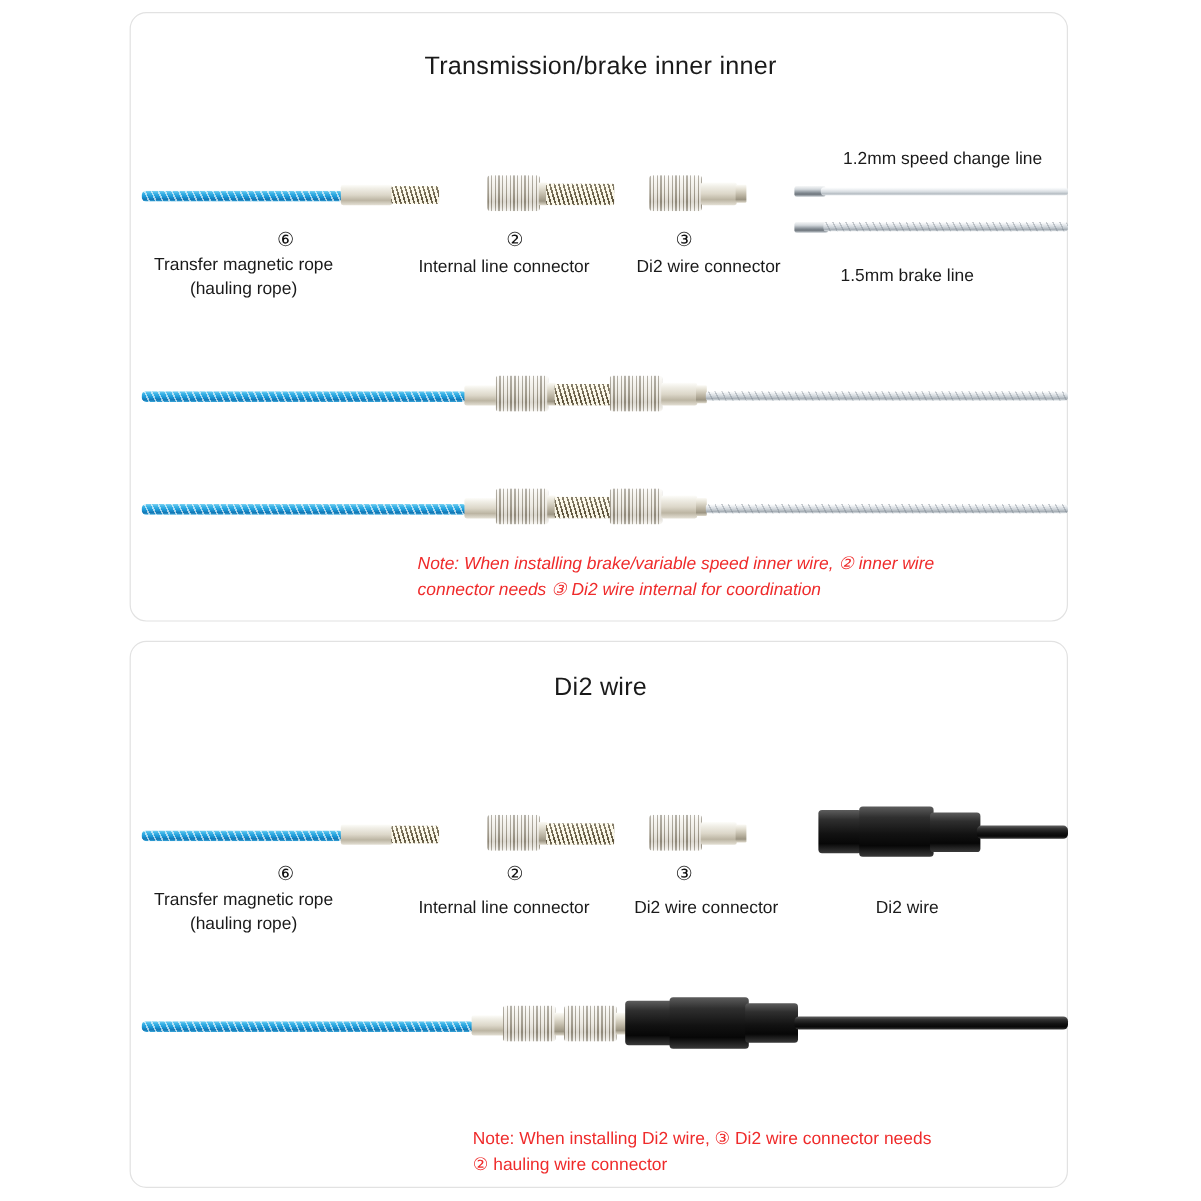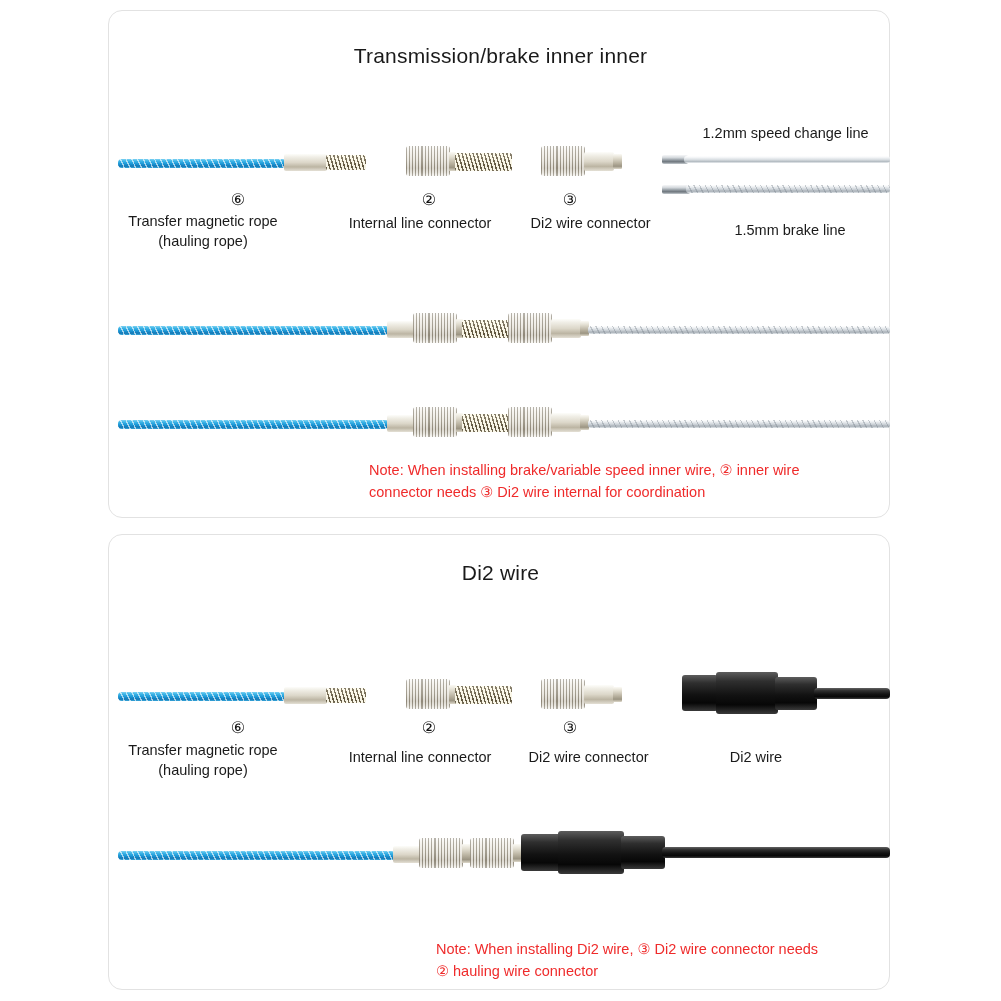--- a/index.html
+++ b/index.html
@@ -191,21 +191,21 @@
   <span>(hauling rope)</span>
 </div>
 
 <div class="circ-num" style="left:409px; top:190px;">②</div>
 <div class="caption" style="left:335px; top:214px; width:170px;">Internal line connector</div>
 
 <div class="circ-num" style="left:550px; top:190px;">③</div>
 <div class="caption" style="left:518px; top:214px; width:145px;">Di2 wire connector</div>
 
 <div class="caption" style="left:688px; top:124px; width:195px;text-align:center;">1.2mm speed change line</div>
-<div class="caption" style="left:710px; top:221px; width:160px;">1.5mm brake line</div>
+<div class="caption" style="left:676px; top:221px; width:160px;">1.5mm brake line</div>
 
 <div class="part">
   <div class="blue-rope" style="left:118px; top:326px; width:271px;"></div>
   <div class="smooth-barrel" style="left:387px; top:321px; width:28px; height:17px;"></div>
   <div class="knurl" style="left:413px; top:313px; width:44px; height:30px;"></div>
   <div class="collar" style="left:456px; top:319px; width:7px; height:19px;"></div>
   <div class="thread" style="left:462px; top:320px; width:48px; height:18px;"></div>
   <div class="knurl" style="left:508px; top:313px; width:44px; height:30px;"></div>
   <div class="smooth-barrel" style="left:551px; top:319px; width:30px; height:19px;"></div>
   <div class="collar" style="left:580px; top:321px; width:9px; height:15px;"></div>
@@ -217,21 +217,21 @@
   <div class="smooth-barrel" style="left:387px; top:415px; width:28px; height:17px;"></div>
   <div class="knurl" style="left:413px; top:407px; width:44px; height:30px;"></div>
   <div class="collar" style="left:456px; top:413px; width:7px; height:19px;"></div>
   <div class="thread" style="left:462px; top:414px; width:48px; height:18px;"></div>
   <div class="knurl" style="left:508px; top:407px; width:44px; height:30px;"></div>
   <div class="smooth-barrel" style="left:551px; top:413px; width:30px; height:19px;"></div>
   <div class="collar" style="left:580px; top:415px; width:9px; height:15px;"></div>
   <div class="steel-cable" style="left:588px; top:420px; width:302px;"></div>
 </div>
 
-<div class="note" style="left:369px; top:459px; width:530px;">
+<div class="note" style="left:348px; top:459px; width:530px;font-style:italic;">
   <span>Note: When installing brake/variable speed inner wire, ② inner wire</span><br>
   <span>connector needs ③ Di2 wire internal for coordination</span>
 </div>
 
 <div class="panel" id="panel-di2"></div>
 <div class="panel-title" id="title-di2">Di2 wire</div>
 
 <div class="part">
   <div class="blue-rope" style="left:118px; top:692px; width:168px;"></div>
   <div class="smooth-barrel" style="left:284px; top:687px; width:43px; height:17px;"></div>
@@ -277,16 +277,16 @@
   <div class="knurl" style="left:419px; top:838px; width:44px; height:30px;"></div>
   <div class="collar" style="left:462px; top:844px; width:10px; height:19px;"></div>
   <div class="knurl" style="left:470px; top:838px; width:44px; height:30px;"></div>
   <div class="collar" style="left:513px; top:844px; width:10px; height:18px;"></div>
   <div class="di2-seg" style="left:521px; top:834px; width:40px; height:37px;"></div>
   <div class="di2-seg" style="left:558px; top:831px; width:66px; height:43px;"></div>
   <div class="di2-seg" style="left:621px; top:836px; width:44px; height:33px;"></div>
   <div class="di2-wire" style="left:662px; top:847px; width:228px;"></div>
 </div>
 
-<div class="note" style="left:436px; top:938px; width:470px;">
+<div class="note" style="left:394px; top:938px; width:470px;">
   <span>Note: When installing Di2 wire, ③ Di2 wire connector needs</span><br>
   <span>② hauling wire connector</span>
 </div>
 
 </body></html>

